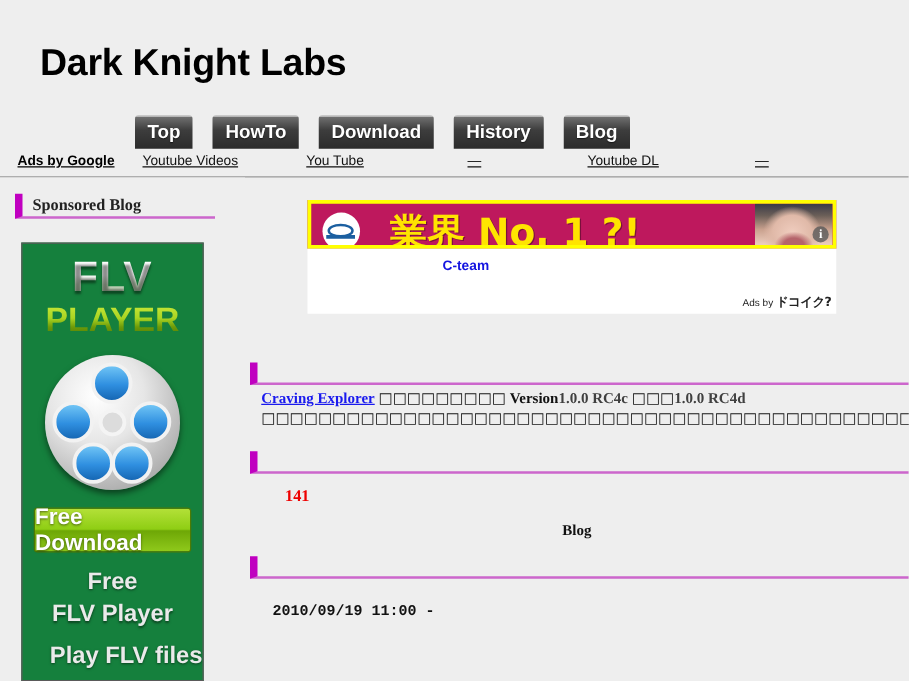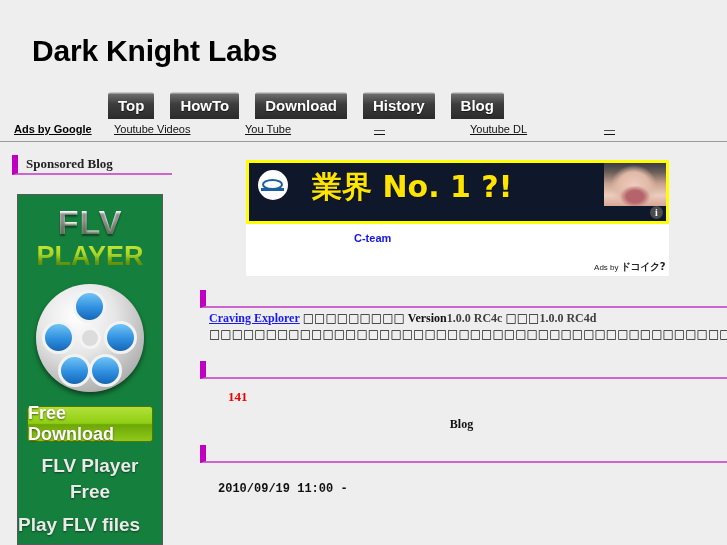--- a/index.html
+++ b/index.html
@@ -200,21 +200,21 @@
   .flv-sub {
     text-align: center;
     margin-top: 11px;
     color: #eaeaea;
     font-size: 19px;
     font-weight: bold;
     line-height: 26px;
     text-shadow: 0 1px 2px rgba(0,0,0,.5);
   }
   .flv-sub2 {
-    text-align: left;
+    text-align: right;
     margin-top: 8px;
     color: #eaeaea;
     font-size: 19px;
     font-weight: bold;
     line-height: 24px;
     text-shadow: 0 1px 2px rgba(0,0,0,.5);
   }
 
   
   .main {
@@ -228,22 +228,22 @@
   
   .banner-wrap {
     position: absolute;
     left: 50px;
     top: 18px;
     width: 423px;
   }
   .banner {
     position: relative;
     width: 423px;
-    height: 64px;
-    background: #0f172a;
+    height: 39px;
+    background: #be185d;
     border: 3px solid #ffff00;
     box-sizing: border-box;
     overflow: hidden;
   }
   .banner .logo-circle {
     position: absolute;
     left: 9px;
     top: 7px;
     width: 30px;
     height: 30px;
@@ -431,22 +431,22 @@
       <div class="hole h1"></div>
       <div class="hole h2"></div>
       <div class="hole h3"></div>
       <div class="hole h4"></div>
       <div class="hole h5"></div>
       <div class="center"></div>
     </div>
 
     <div class="free-dl-btn">Free Download</div>
     <div class="flv-sub">
+      <div>Free</div>
       <div>FLV Player</div>
-      <div>Free</div>
     </div>
     <div class="flv-sub2">Play FLV files</div>
   </div>
 </div>
 
 <div class="main">
 
   <div class="banner-wrap">
     <div class="banner">
       <div class="logo-circle"></div>

